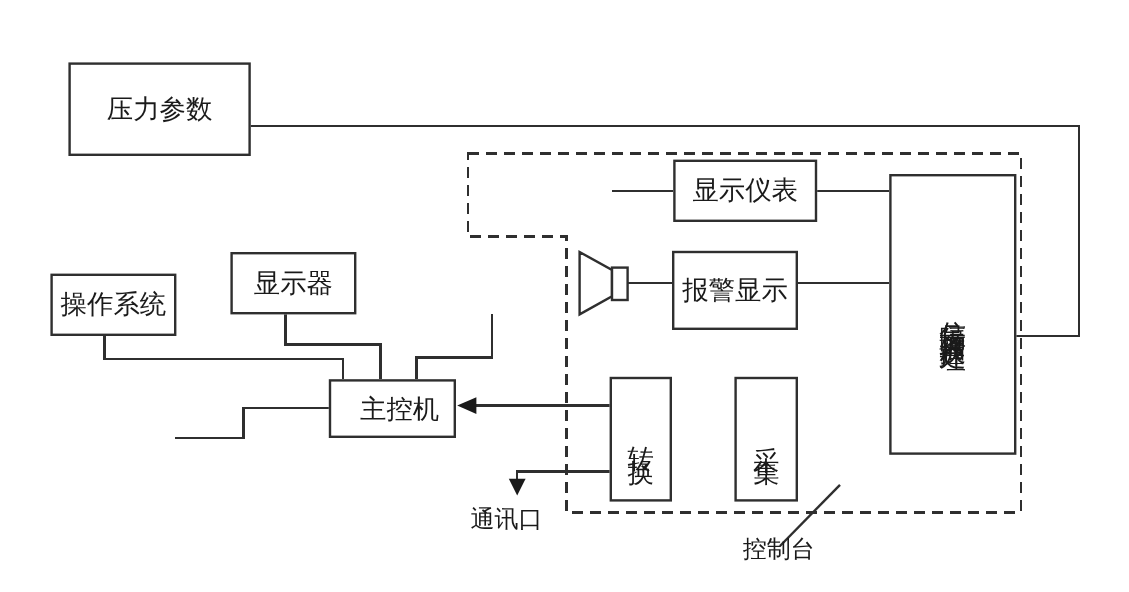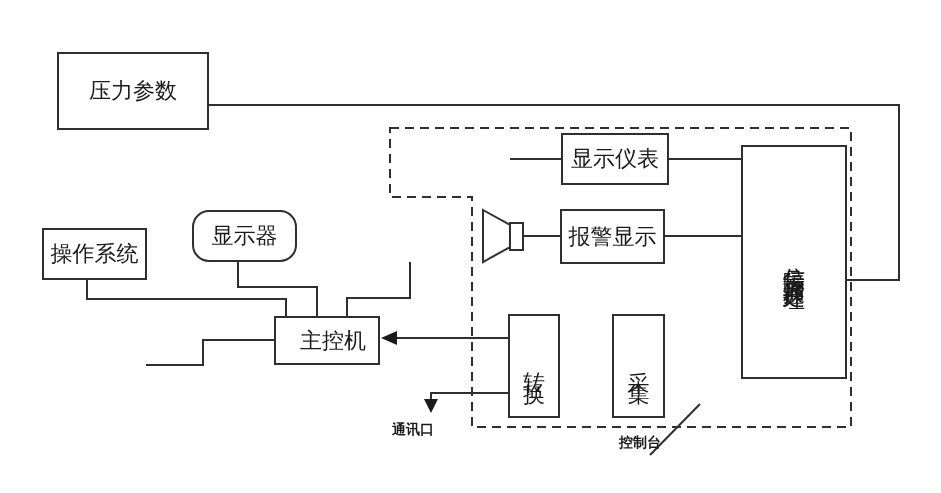--- a/index.html
+++ b/index.html
@@ -36,39 +36,38 @@
     white-space: nowrap;
     text-align: center;
   }
   .vtext {
     writing-mode: vertical-rl;
     text-orientation: upright;
     white-space: normal;
   }
   .ann {
     position: absolute;
-    font-size: 14px;
+    font-size: 20px;
     line-height: 1;
     white-space: nowrap;
-    font-weight: bold;
   }
   #n-pressure { left: 57px;  top: 8px;   width: 152px; height: 78px; margin-top: 44px; }
   #n-status   { left: 404px; top: 133px; width: 106px; height: 52px; }
-  #n-meter    { left: 561px; top: 133px; width: 108px; height: 52px; }
-  #n-alarm    { left: 560px; top: 209px; width: 105px; height: 55px; }
+  #n-meter    { left: 561px; top: 133px; width: 120px; height: 52px; }
+  #n-alarm    { left: 560px; top: 209px; width: 105px; height: 66px; }
   #n-os       { left: 42px;  top: 228px; width: 105px; height: 52px; }
-  #n-monitor  { left: 192px; top: 210px; width: 105px; height: 52px; border-radius: 17px; }
+  #n-monitor  { left: 192px; top: 210px; width: 105px; height: 52px; }
   #n-printer  { left: 352px; top: 210px; width: 105px; height: 52px; }
   #n-main     { left: 274px; top: 316px; width: 106px; height: 49px; padding-left: 12px; }
   #n-backup   { left: 43px;  top: 341px; width: 103px; height: 54px; }
   #n-convert  { left: 508px; top: 314px; width: 52px;  height: 104px; letter-spacing: 12px; }
   #n-collect  { left: 612px; top: 314px; width: 53px;  height: 104px; letter-spacing: 12px; }
   #n-signal   { left: 741px; top: 145px; width: 106px; height: 234px; letter-spacing: 3px; }
   #lbl-comm    { left: 392px; top: 423px; width: 74px; }
-  #lbl-console { left: 619px; top: 436px; width: 76px; }
+  #lbl-console { left: 619px; top: 448px; width: 76px; }
 </style>
 </head>
 <body>
 
 <div class="canvas">
 
   <svg class="wires" viewBox="0 0 941 493" xmlns="http://www.w3.org/2000/svg">
     <g fill="none" stroke="#2f2f2f" stroke-width="2" shape-rendering="crispEdges">
 
       <path d="M390,128 H851 V427 H472 V197 H390 Z" stroke-dasharray="9 6"></path>

